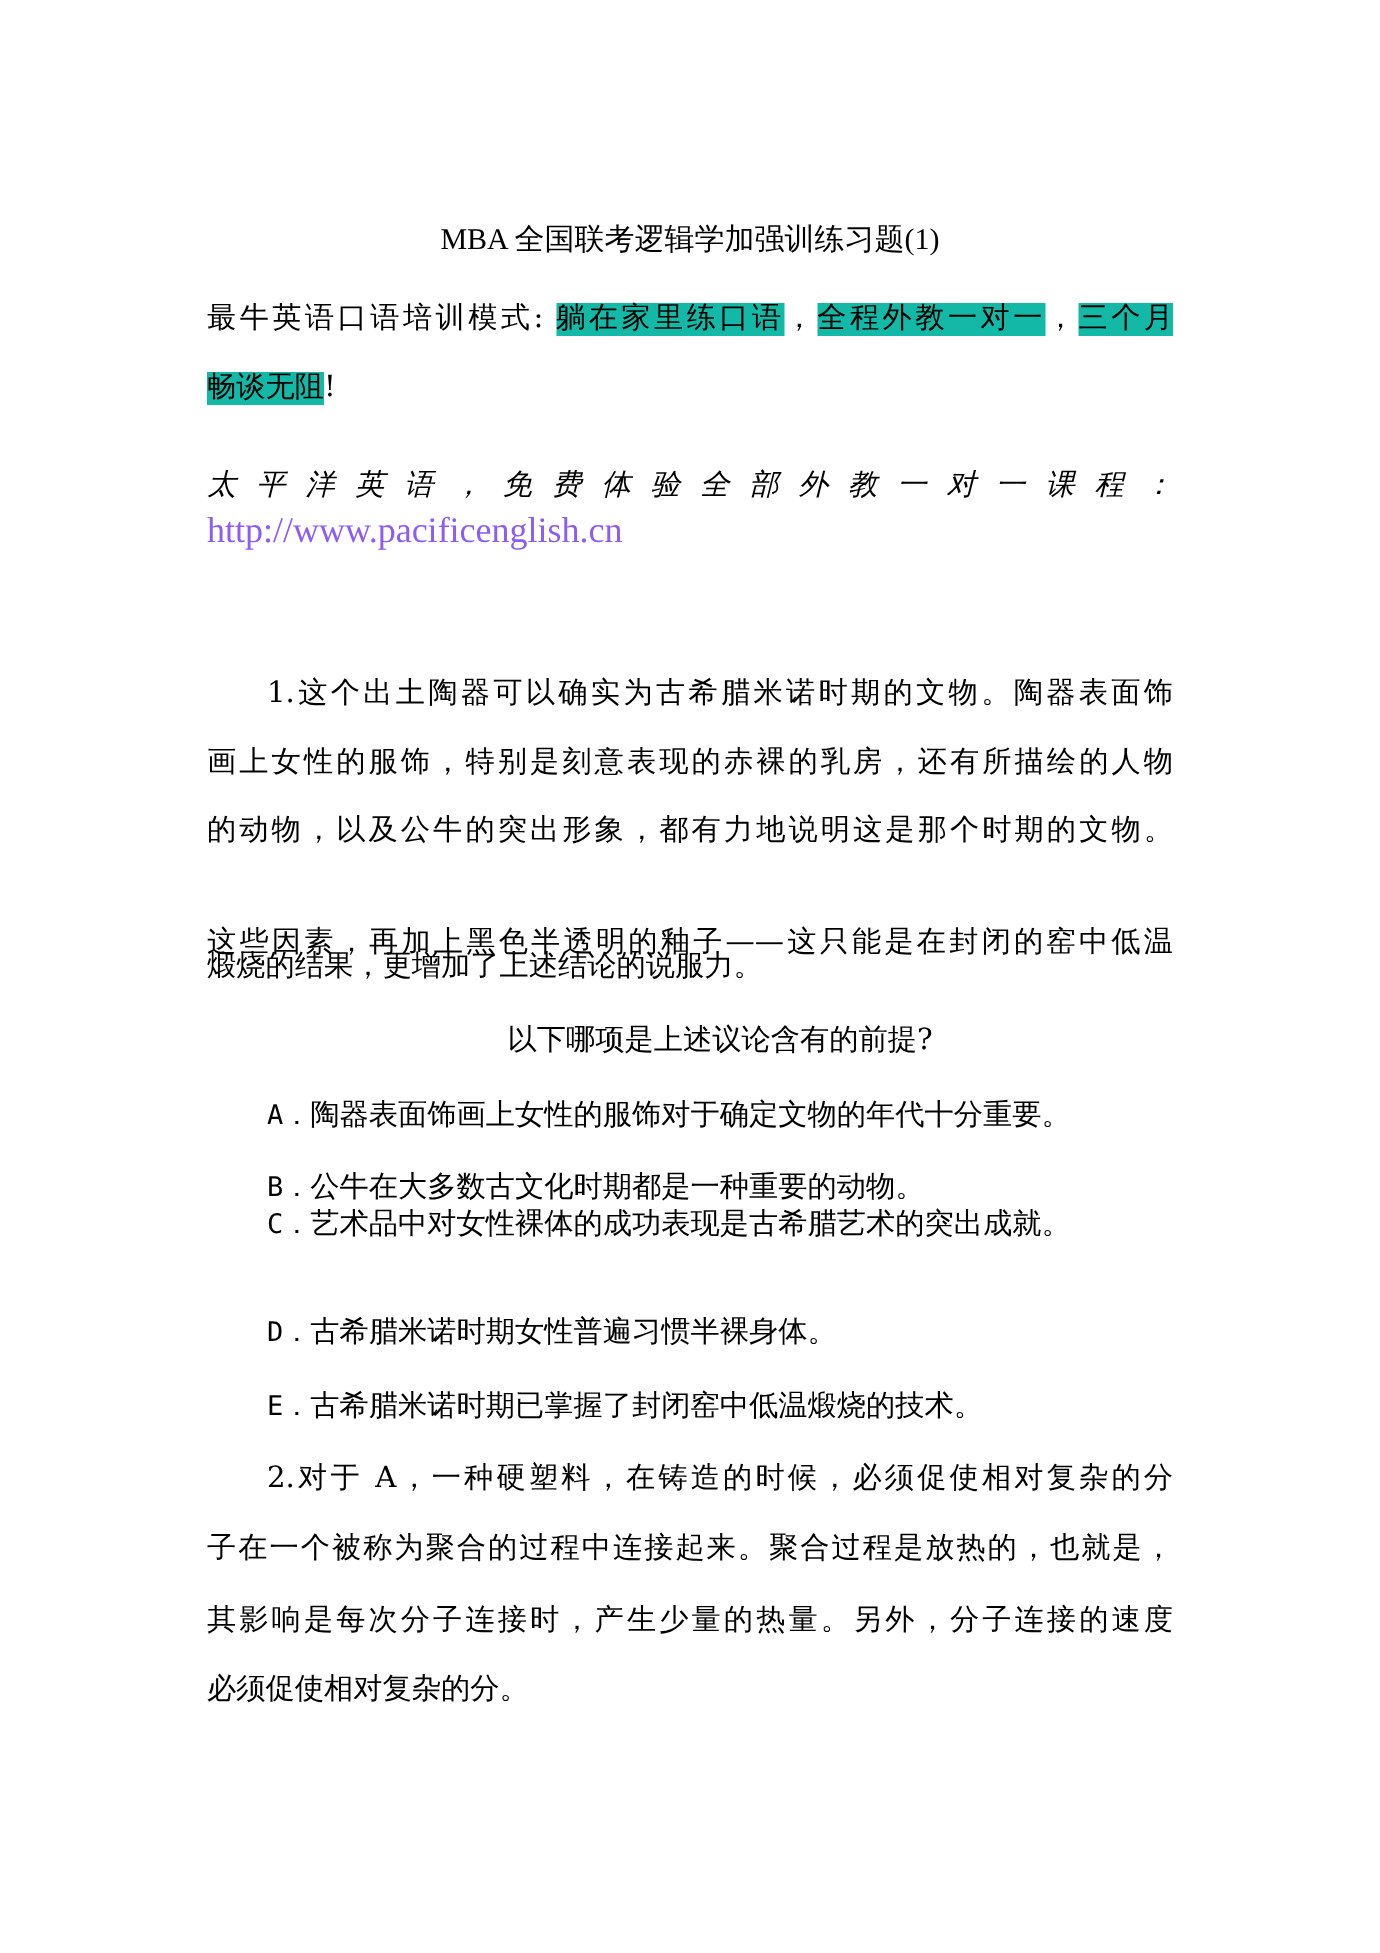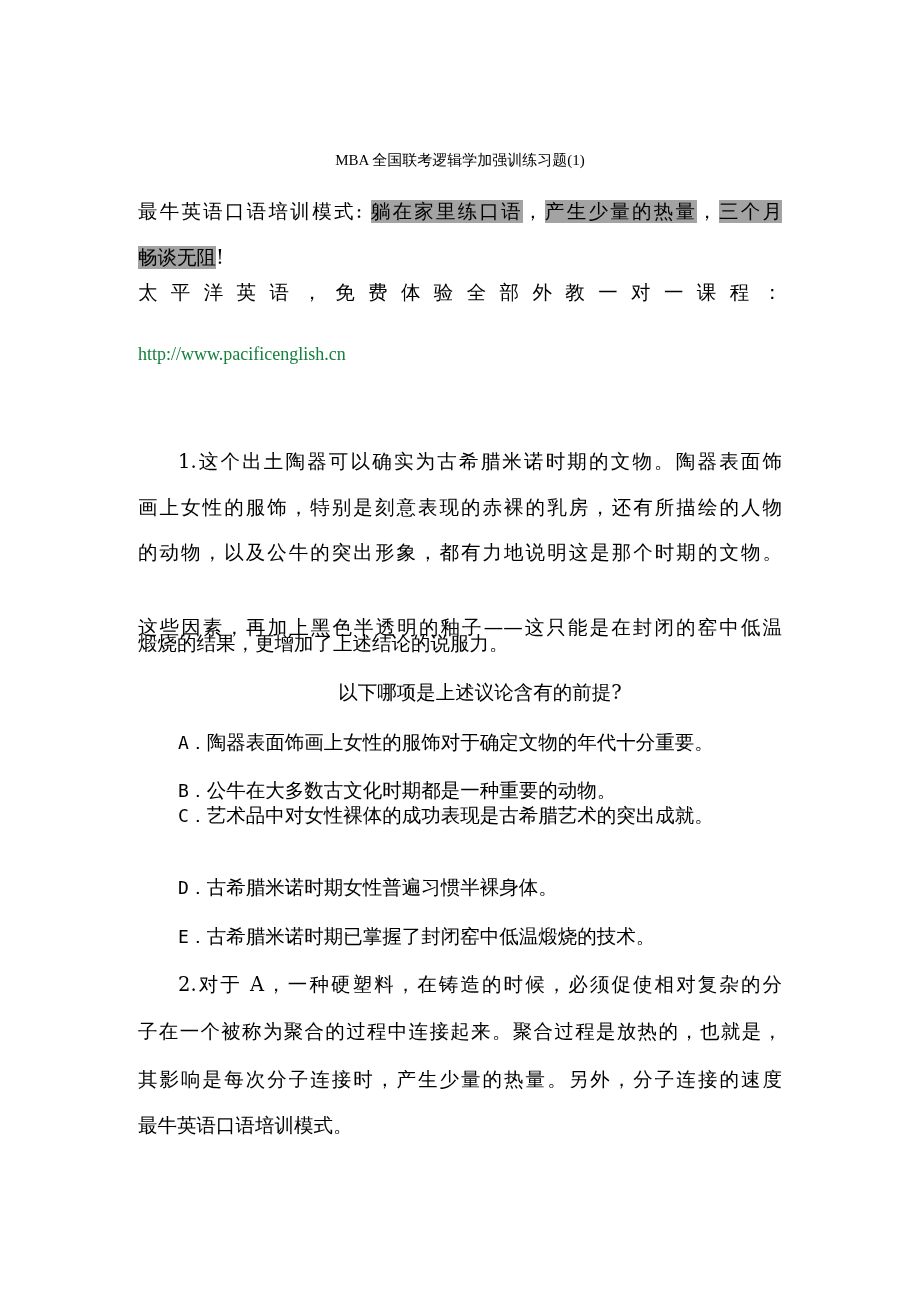--- a/index.html
+++ b/index.html
@@ -24,35 +24,36 @@
   .line {
     position: absolute;
     left: 0;
     width: 644px;
     font-size: 19.5px;
     line-height: 28px;
     white-space: nowrap;
   }
   .title {
     text-align: center;
-    font-size: 15px;
+    font-size: 20px;
     font-family: "Liberation Serif", "DejaVu Serif", serif;
   }
   .hl {
-    background: #a3a3a3;
+    background: #14b8a6;
+    font-family: Liberation Mono, monospace;
   }
   .spaced {
     text-align: justify;
     text-align-last: justify;
     letter-spacing: 0;
   }
   .link {
-    color: #15803d;
+    color: #8b5cf6;
     font-family: "Liberation Serif", "DejaVu Serif", serif;
-    font-size: 18px;
+    font-size: 24px;
     text-decoration: none;
   }
   .justify {
     text-align: justify;
     text-align-last: justify;
   }
   .indent {
     padding-left: 40px;
     box-sizing: border-box;
   }
@@ -66,28 +67,28 @@
   }
 </style>
 </head>
 <body>
 
 <div class="page">
 
   <div class="line title" style="top:146px;">MBA 全国联考逻辑学加强训练习题(1)</div>
 
   <div class="line justify" style="top:198px;">
-    <span>最牛英语口语培训模式: </span><span class="hl">躺在家里练口语</span><span>，</span><span class="hl">产生少量的热量</span><span>，</span><span class="hl">三个月</span>
+    <span>最牛英语口语培训模式: </span><span class="hl">躺在家里练口语</span><span>，</span><span class="hl">全程外教一对一</span><span>，</span><span class="hl">三个月</span>
   </div>
 
   <div class="line" style="top:244px;">
     <span class="hl">畅谈无阻</span><span>!</span>
   </div>
 
-  <div class="line spaced" style="top:279px;">太平洋英语，免费体验全部外教一对一课程：</div>
+  <div class="line spaced" style="top:309px;font-style:italic;">太平洋英语，免费体验全部外教一对一课程：</div>
 
   <div class="line" style="top:340px;">
     <a class="link">http://www.pacificenglish.cn</a>
   </div>
 
   <div class="line justify indent" style="top:448px;">1.这个出土陶器可以确实为古希腊米诺时期的文物。陶器表面饰</div>
   <div class="line justify" style="top:494px;">画上女性的服饰，特别是刻意表现的赤裸的乳房，还有所描绘的人物</div>
   <div class="line justify" style="top:539px;">的动物，以及公牛的突出形象，都有力地说明这是那个时期的文物。</div>
   <div class="line justify" style="top:614px;">这些因素，再加上黑色半透明的釉子——这只能是在封闭的窑中低温</div>
   <div class="line" style="top:630px;">煅烧的结果，更增加了上述结论的说服力。</div>
@@ -106,15 +107,15 @@
   <div class="line opt" style="top:874px;">
     <span class="letter">D．</span><span>古希腊米诺时期女性普遍习惯半裸身体。</span>
   </div>
   <div class="line opt" style="top:923px;">
     <span class="letter">E．</span><span>古希腊米诺时期已掌握了封闭窑中低温煅烧的技术。</span>
   </div>
 
   <div class="line justify indent" style="top:971px;">2.对于 A，一种硬塑料，在铸造的时候，必须促使相对复杂的分</div>
   <div class="line justify" style="top:1018px;">子在一个被称为聚合的过程中连接起来。聚合过程是放热的，也就是，</div>
   <div class="line justify" style="top:1066px;">其影响是每次分子连接时，产生少量的热量。另外，分子连接的速度</div>
-  <div class="line" style="top:1112px;">最牛英语口语培训模式。</div>
+  <div class="line" style="top:1112px;">必须促使相对复杂的分。</div>
 
 </div>
 
 </body></html>

